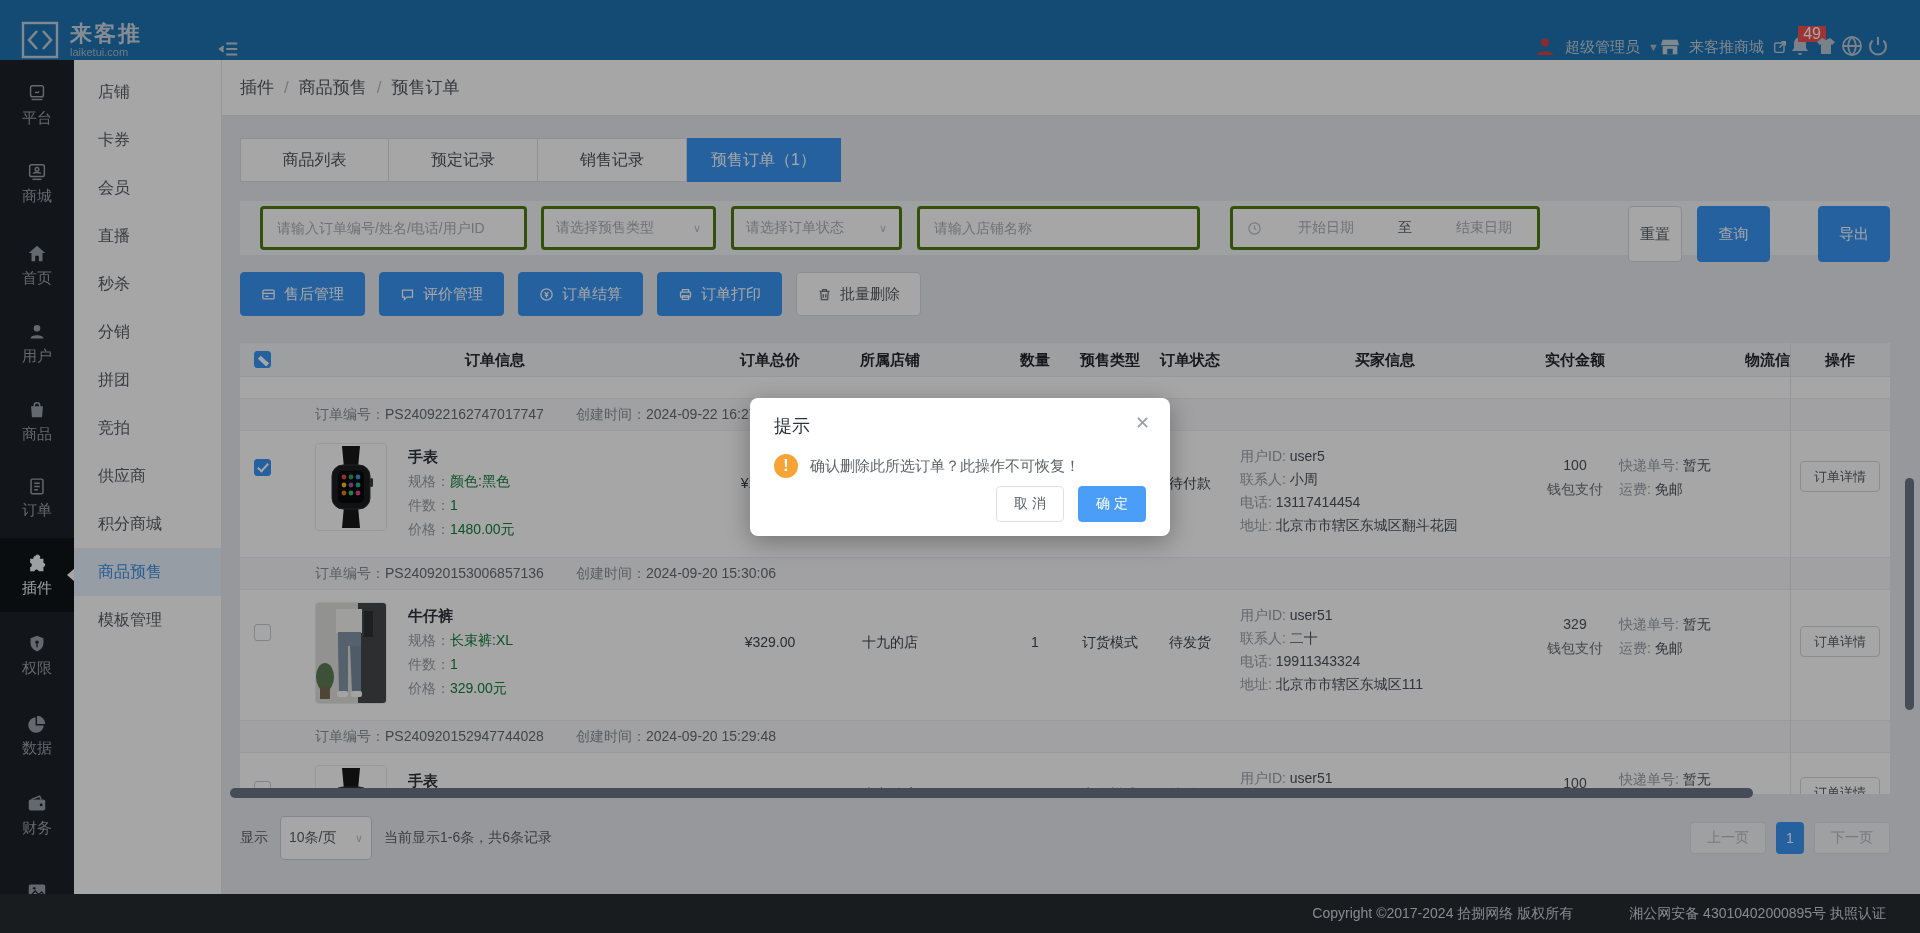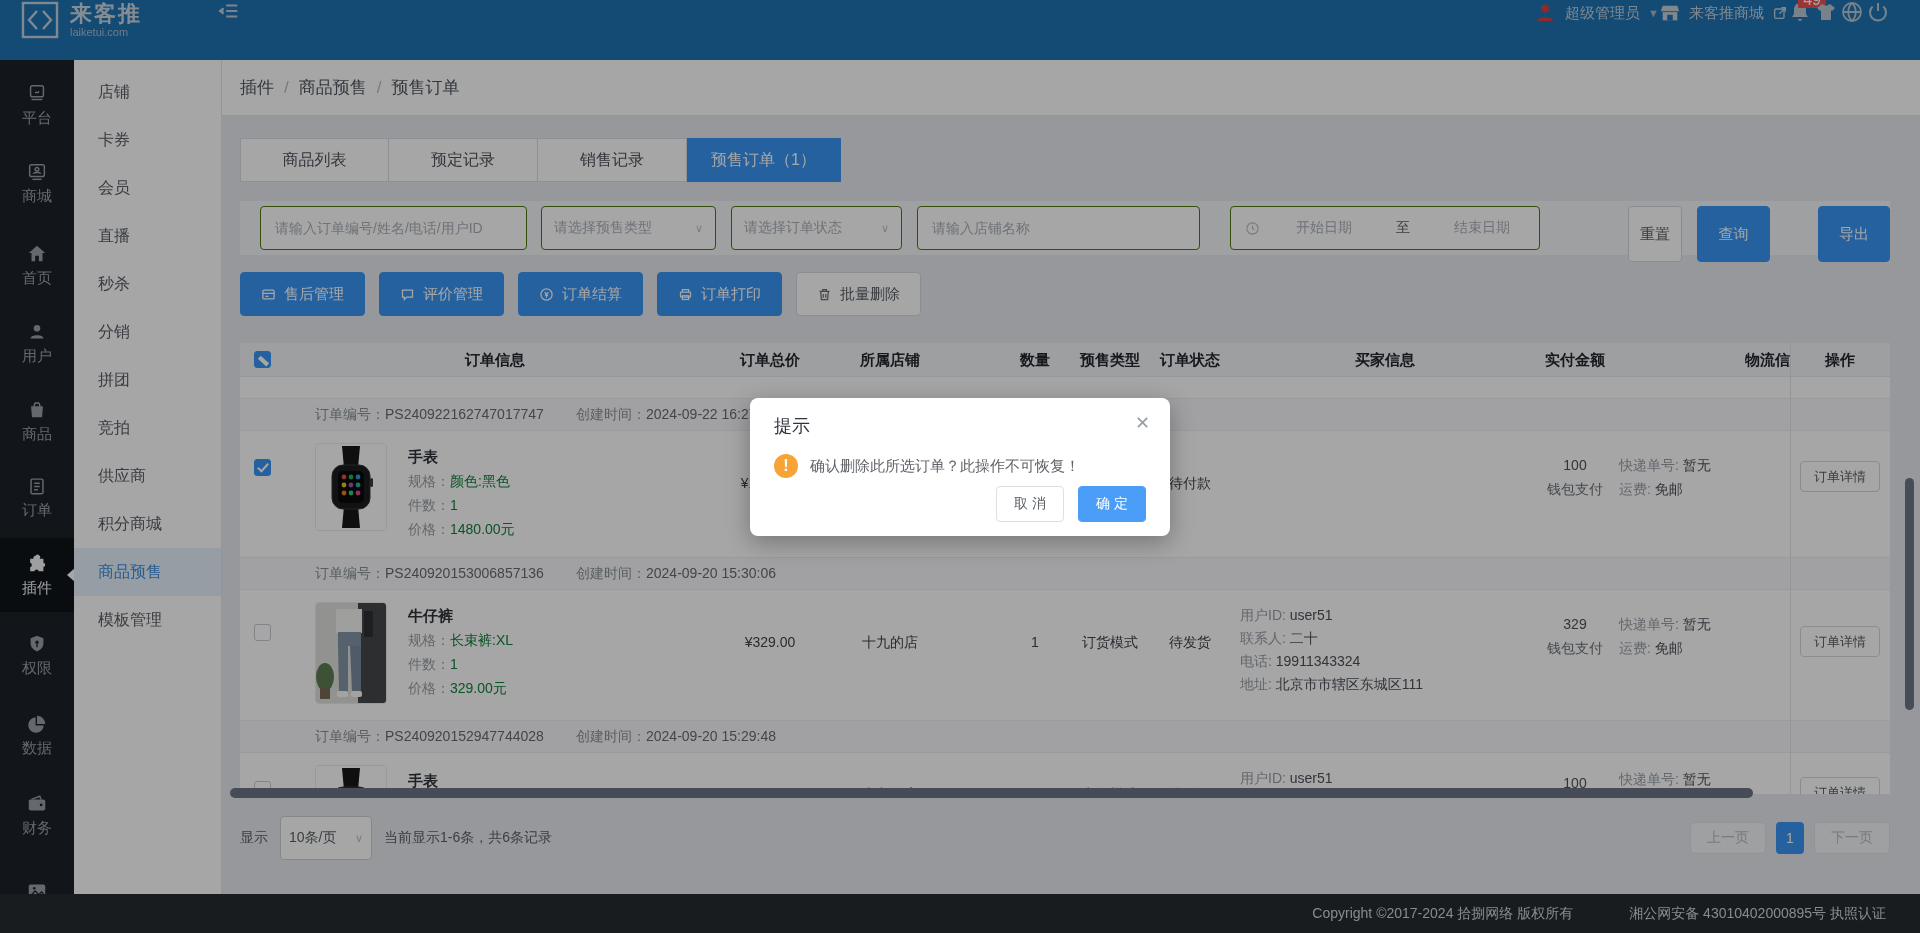--- a/index.html
+++ b/index.html
@@ -1,21 +1,21 @@
 <!DOCTYPE html>
 <html><head>
 <meta charset="utf-8">
 <style>
   * { margin:0; padding:0; box-sizing:border-box; }
   html,body { width:1920px; height:933px; overflow:hidden; }
   body { font-family:"Liberation Sans","DejaVu Sans",sans-serif; }
   .screen { position:relative; width:1920px; height:933px; background:#e8eaee; overflow:hidden; }
 
   
-  .hdr { position:absolute; left:0; top:0; width:1920px; height:60px; background:#1e74b4; display:flex; align-items:flex-start; z-index:10; }
+  .hdr { position:absolute; left:0; top:0; width:1920px; height:60px; background:#1e74b4; display:flex; align-items:flex-end; z-index:10; }
   .logo-wrap { display:flex; align-items:center; gap:10px; padding-left:20px; width:200px; }
   .logo-mark { width:40px; height:40px; color:#c7d3de; }
   .logo-text .t1 { font-size:22px; font-weight:bold; color:#cdd8e2; letter-spacing:2px; line-height:24px; }
   .logo-text .t2 { font-size:11px; color:#aebcc9; line-height:12px; }
   .fold-icon { margin-left:18px; color:#c0cdd8; cursor:pointer; }
   .hdr-right { margin-left:auto; display:flex; align-items:center; padding-right:28px; }
   .hdr-item { display:flex; align-items:center; gap:8px; color:#c3d0dc; font-size:15px; cursor:pointer; }
   .avatar-icon { color:#d64242; }
   .chev { color:#a9b8c6; font-size:11px; }
   .icon-btn { position:relative; color:#bac8d4; cursor:pointer; width:26px; height:26px; }
@@ -37,21 +37,21 @@
   .content { position:absolute; left:222px; top:60px; width:1698px; height:834px; background:#e8eaee; }
   .bc-bar { position:absolute; left:0; top:0; right:0; height:56px; background:#fff; border-bottom:1px solid #e2e5e9; display:flex; align-items:center; padding-left:18px; font-size:17px; color:#51565e; }
   .bc-sep { color:#b9bec6; margin:0 10px; }
 
   .tabs { position:absolute; left:18px; top:78px; height:44px; display:flex;text-align:right; }
   .tab { min-width:149px; height:44px; background:#fff; border:1px solid #d9dde3; border-left:none; display:flex; align-items:center; justify-content:center; font-size:16px; color:#4e545c; cursor:pointer; }
   .tab:first-child { border-left:1px solid #d9dde3; }
   .tab.active { background:#3a96f5; border-color:#3a96f5; color:#fff; min-width:154px; }
 
   .filter-strip { position:absolute; left:18px; top:141px; right:30px; height:54px; background:#f4f6f8; }
-  .f-input, .f-select, .f-date { position:absolute; top:5px; height:44px; background:#fff; border:1px solid #4d7c0f; border-radius:4px; font-size:14px; color:#5a6066; }
+  .f-input, .f-select, .f-date { position:absolute; top:5px; height:44px; background:#fff; border:3px solid #4d7c0f; border-radius:4px; font-size:14px; color:#5a6066; }
   .f-input input { width:100%; height:100%; border:none; outline:none; background:transparent; padding:0 14px; font-size:14px; color:#5a6066; font-family:inherit; }
   .f-input input::placeholder { color:#aab0b8; }
   .f-select { display:flex; align-items:center; justify-content:space-between; padding:0 12px; color:#aab0b8; cursor:pointer; }
   .f-date { display:flex; align-items:center; gap:18px; padding:0 14px; color:#aab0b8; }
   .f-date .to { color:#5a6066; }
   .btn { position:absolute; top:5px; height:56px; border-radius:4px; font-size:15px; display:flex; align-items:center; justify-content:center; cursor:pointer; }
   .btn.plain { background:#fff; border:1px solid #d4d8de; color:#5a6066; }
   .btn.primary { background:#3a96f5; border:1px solid #3a96f5; color:#fff; }
 
   .actions { position:absolute; left:18px; top:212px; height:44px; display:flex; gap:14px; }
@@ -424,20 +424,26 @@
           <div class="title">手表</div>
           <div><span class="lab">规格：</span><span class="val">颜色:黑色</span></div>
           <div><span class="lab">件数：</span><span class="val">1</span></div>
           <div><span class="lab">价格：</span><span class="val">1480.00元</span></div>
         </div>
         <div class="cell" style="left:450px;width:160px;top:44px">¥1480.00</div>
         <div class="cell" style="left:570px;width:160px;top:44px"></div>
         <div class="cell" style="left:755px;width:80px;top:44px"></div>
         <div class="cell" style="left:800px;width:140px;top:44px"></div>
         <div class="cell" style="left:890px;width:120px;top:44px">待付款</div>
+        <div class="buyer">
+          <div><span class="lab">用户ID:</span> <span class="val">user5</span></div>
+          <div><span class="lab">联系人:</span> <span class="val">小周</span></div>
+          <div><span class="lab">电话:</span> <span class="val">13117414454</span></div>
+          <div><span class="lab">地址:</span> <span class="val">北京市市辖区东城区翻斗花园</span></div>
+        </div>
         <div class="paid">
           <div class="amt">100</div>
           <div class="pay">钱包支付</div>
         </div>
         <div class="logi">
           <div><span class="lab">快递单号:</span> <span class="val">暂无</span></div>
           <div><span class="lab">运费:</span> <span class="val">免邮</span></div>
         </div>
         <div class="detail-btn" style="top:30px">订单详情</div>
       </div>

